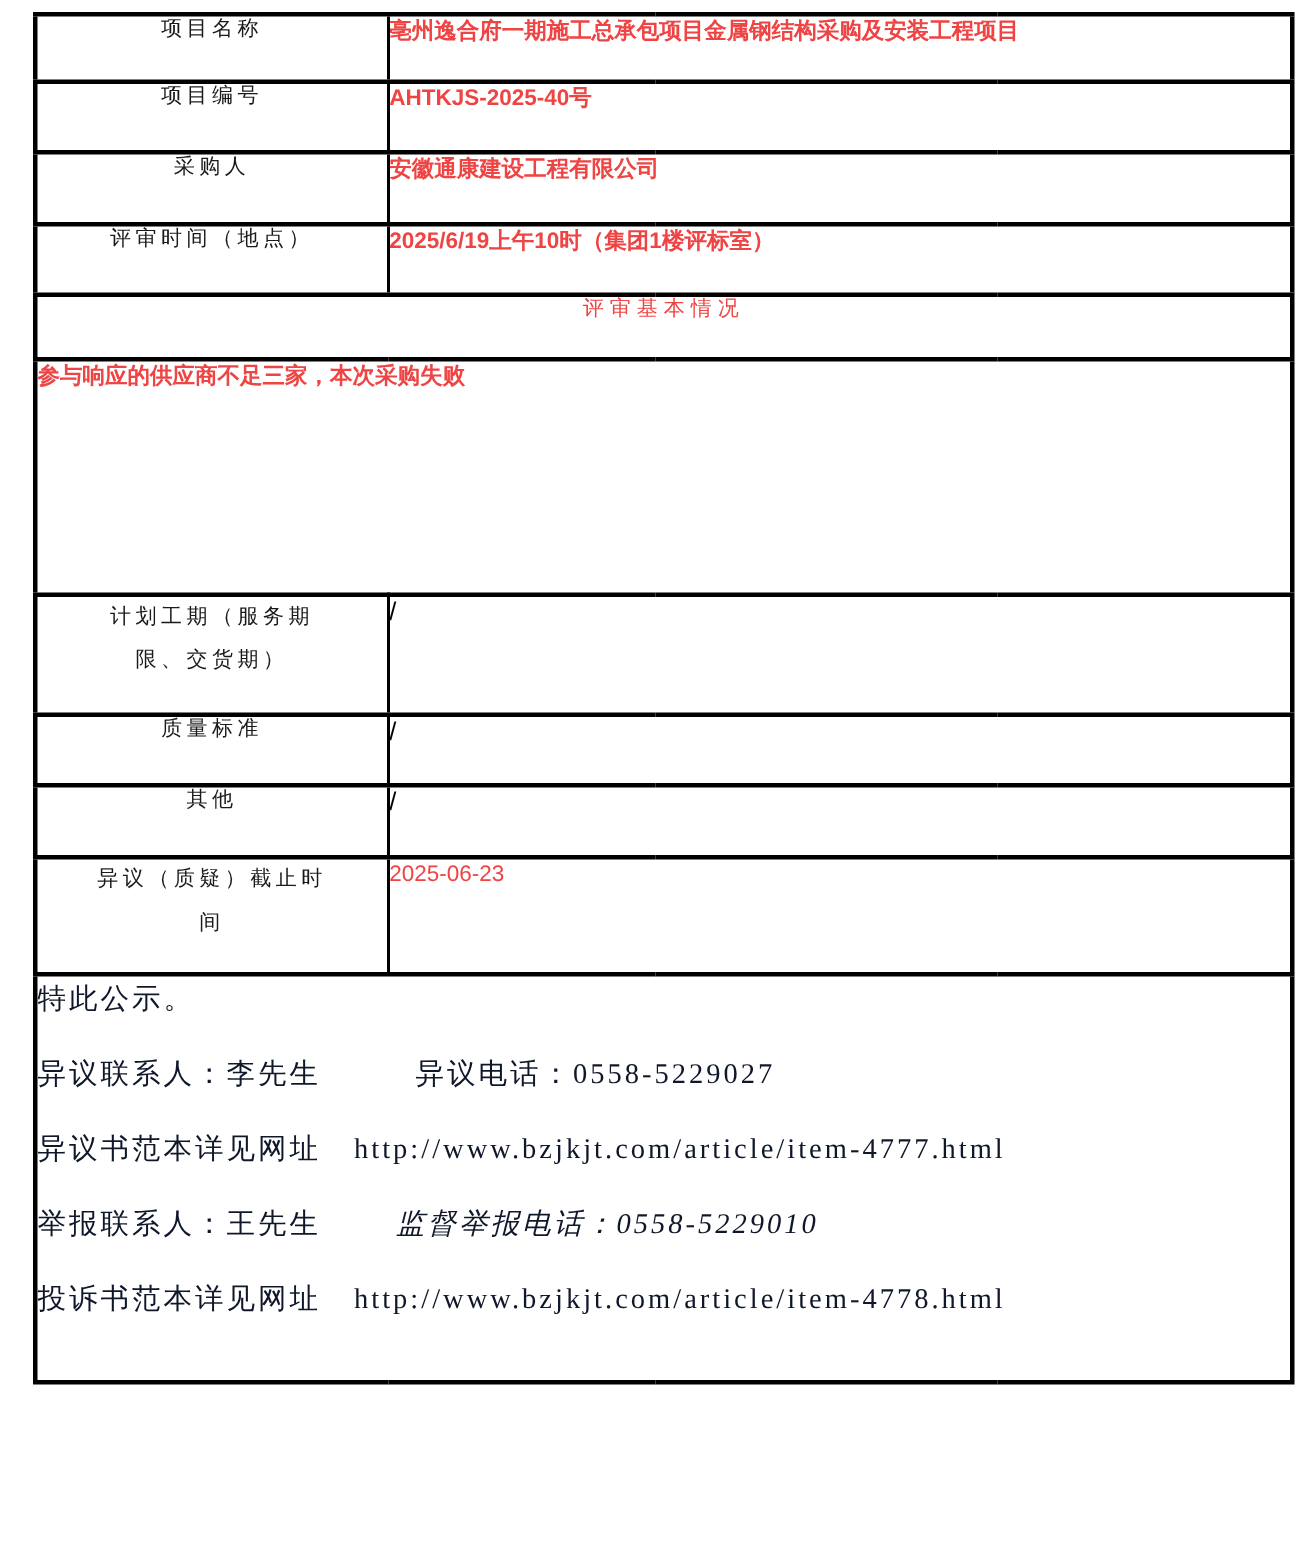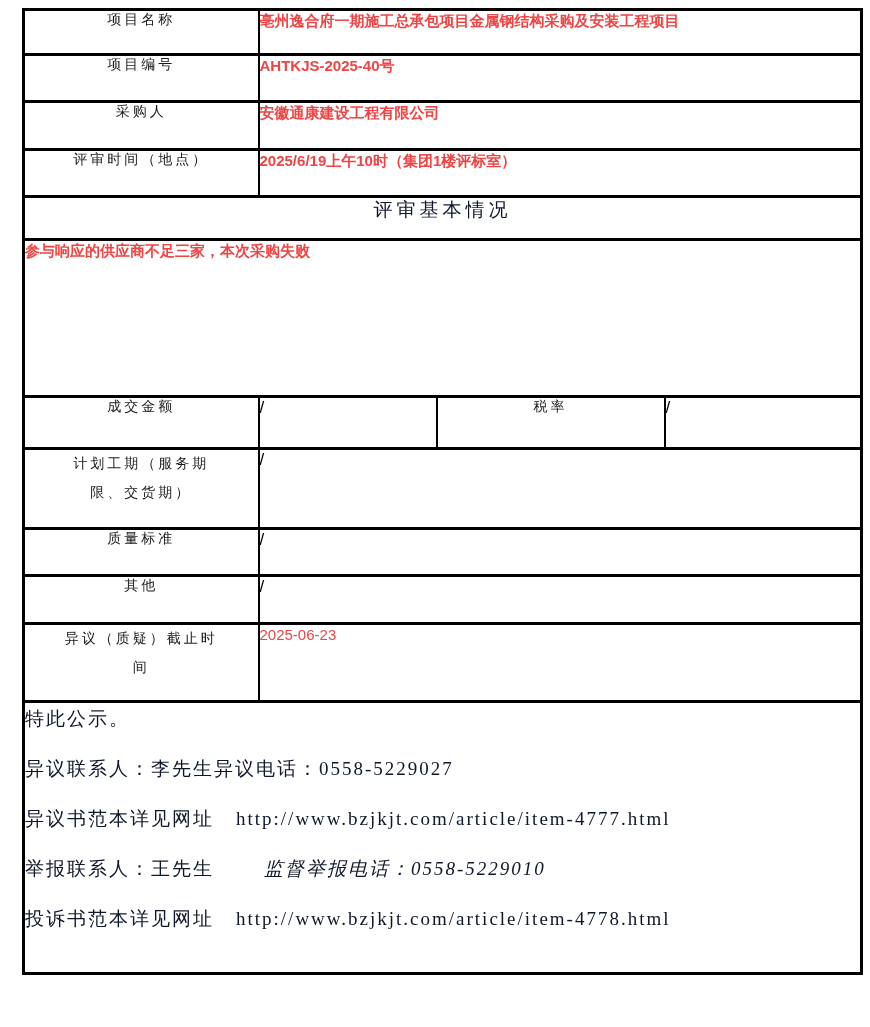--- a/index.html
+++ b/index.html
@@ -55,41 +55,41 @@
   }
   td.value.bold { font-weight: 700; }
   td.slash {
     font-family: "Liberation Sans", "DejaVu Sans", sans-serif;
     font-size: 17px;
     color: #000;
     padding: 5px 6px 0 9px;
   }
   td.section-header {
     font-family: "Liberation Serif", "DejaVu Serif", serif;
-    font-size: 19px;
-    color: #0f172a;
+    font-size: 14px;
+    color: #ef4444;
     text-align: center;
     letter-spacing: 4px;
     padding-top: 10px;
     line-height: 1.3;
   }
   td.footer-cell {
     font-family: "Liberation Serif", "DejaVu Serif", serif;
     font-size: 19px;
     color: #0f172a;
     letter-spacing: 2px;
     padding: 21px 10px 0 9px;
   }
   .f-line {
     line-height: 31px;
     margin-bottom: 19px;
     white-space: nowrap;
   }
   .f-line span { display: inline-block; }
-  .gap-a { }
+  .gap-a { margin-left: 63px; }
   .gap-b { margin-left: 50px; font-style: italic; }
   .gap-c { margin-left: 22px; }
 </style>
 </head>
 <body>
 
 <div class="page">
   <table class="doc-table">
     <colgroup>
       <col style="width:235px">
@@ -112,26 +112,20 @@
       </tr>
       <tr style="height:47px">
         <td class="label single">评审时间（地点）</td>
         <td class="value bold" colspan="3">2025/6/19上午10时（集团1楼评标室）</td>
       </tr>
       <tr style="height:43px">
         <td class="section-header" colspan="4">评审基本情况</td>
       </tr>
       <tr style="height:157px">
         <td class="value bold" colspan="4">参与响应的供应商不足三家，本次采购失败</td>
-      </tr>
-      <tr style="height:52px">
-        <td class="label single">成交金额</td>
-        <td class="slash">/</td>
-        <td class="label single">税率</td>
-        <td class="slash">/</td>
       </tr>
       <tr style="height:80px">
         <td class="label">计划工期（服务期
 限、交货期）</td>
         <td class="slash" colspan="3">/</td>
       </tr>
       <tr style="height:47px">
         <td class="label single">质量标准</td>
         <td class="slash" colspan="3">/</td>
       </tr>

